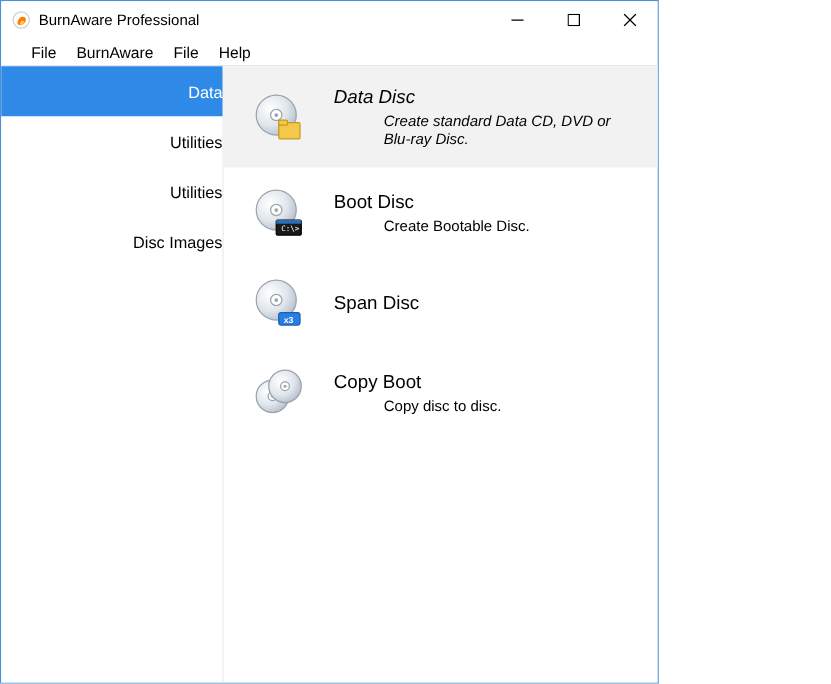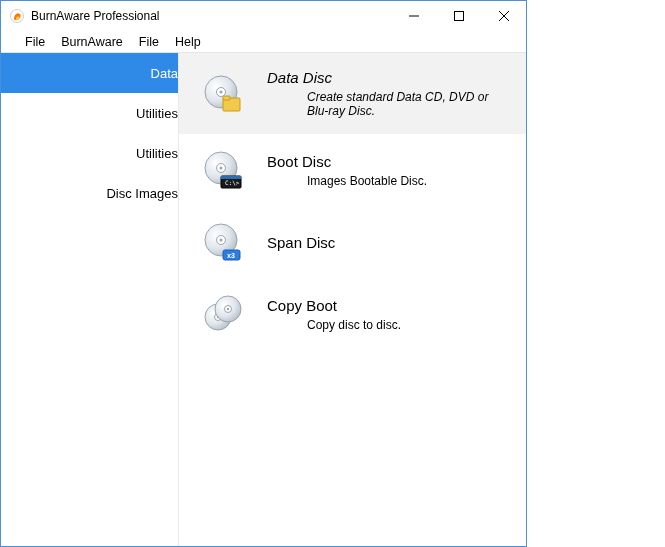--- a/index.html
+++ b/index.html
@@ -226,21 +226,21 @@
             <circle cx="18" cy="18" r="16" fill="url(#g2)" stroke="#9aa4af" stroke-width="1"></circle>
             <circle cx="18" cy="18" r="4.5" fill="#fff" stroke="#9aa4af" stroke-width="1"></circle>
             <circle cx="18" cy="18" r="1.5" fill="#9aa4af"></circle>
             <rect x="18" y="26" width="20" height="12" rx="1" fill="#1a1a1a" stroke="#000" stroke-width="1"></rect>
             <rect x="18" y="26" width="20" height="3" fill="#2a6fb5"></rect>
             <text x="22" y="35" font-size="6" fill="#fff" font-family="monospace">C:\&gt;</text>
           </svg>
         </span>
         <div class="text-wrap">
           <span class="item-title">Boot Disc</span>
-          <span class="item-desc">Images Bootable Disc.</span>
+          <span class="item-desc">Create Bootable Disc.</span>
         </div>
       </div>
 
       <div class="row">
         <span class="icon-wrap">
           <svg viewBox="0 0 40 40" width="40" height="40">
             <defs>
               <radialGradient id="g3" cx="35%" cy="35%" r="70%">
                 <stop offset="0%" stop-color="#ffffff"></stop>
                 <stop offset="60%" stop-color="#e0e6ec"></stop>

